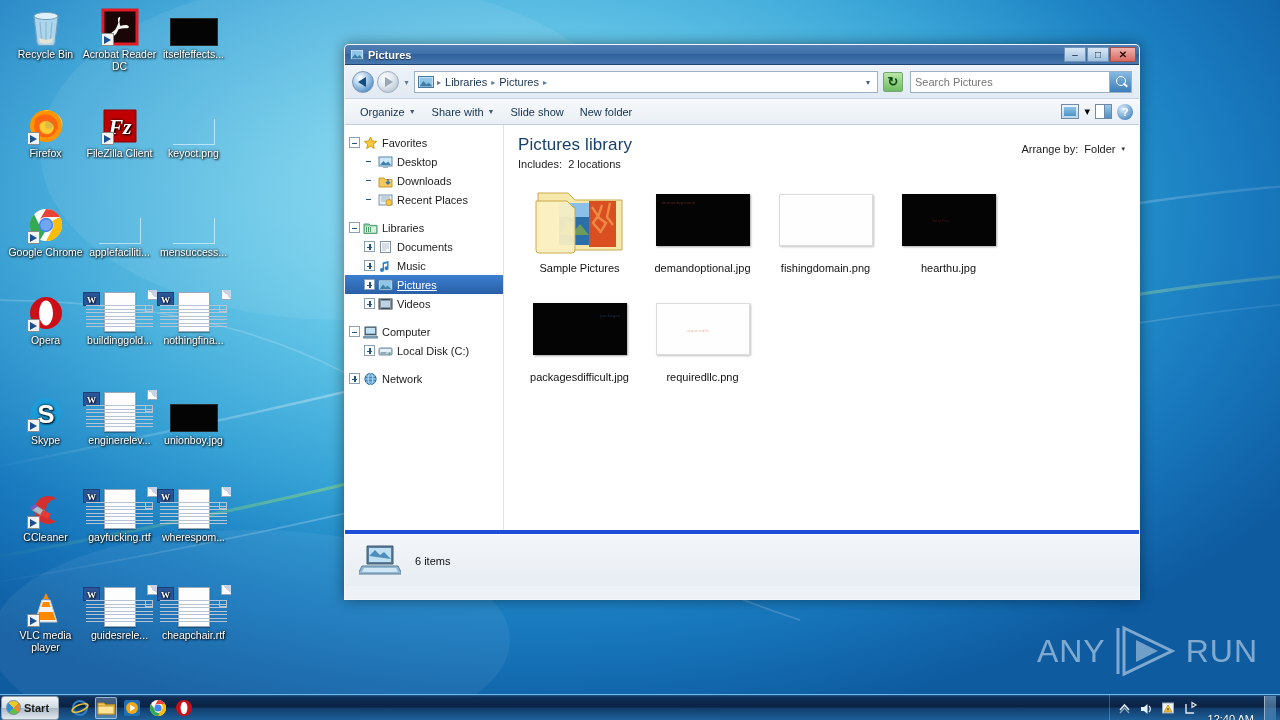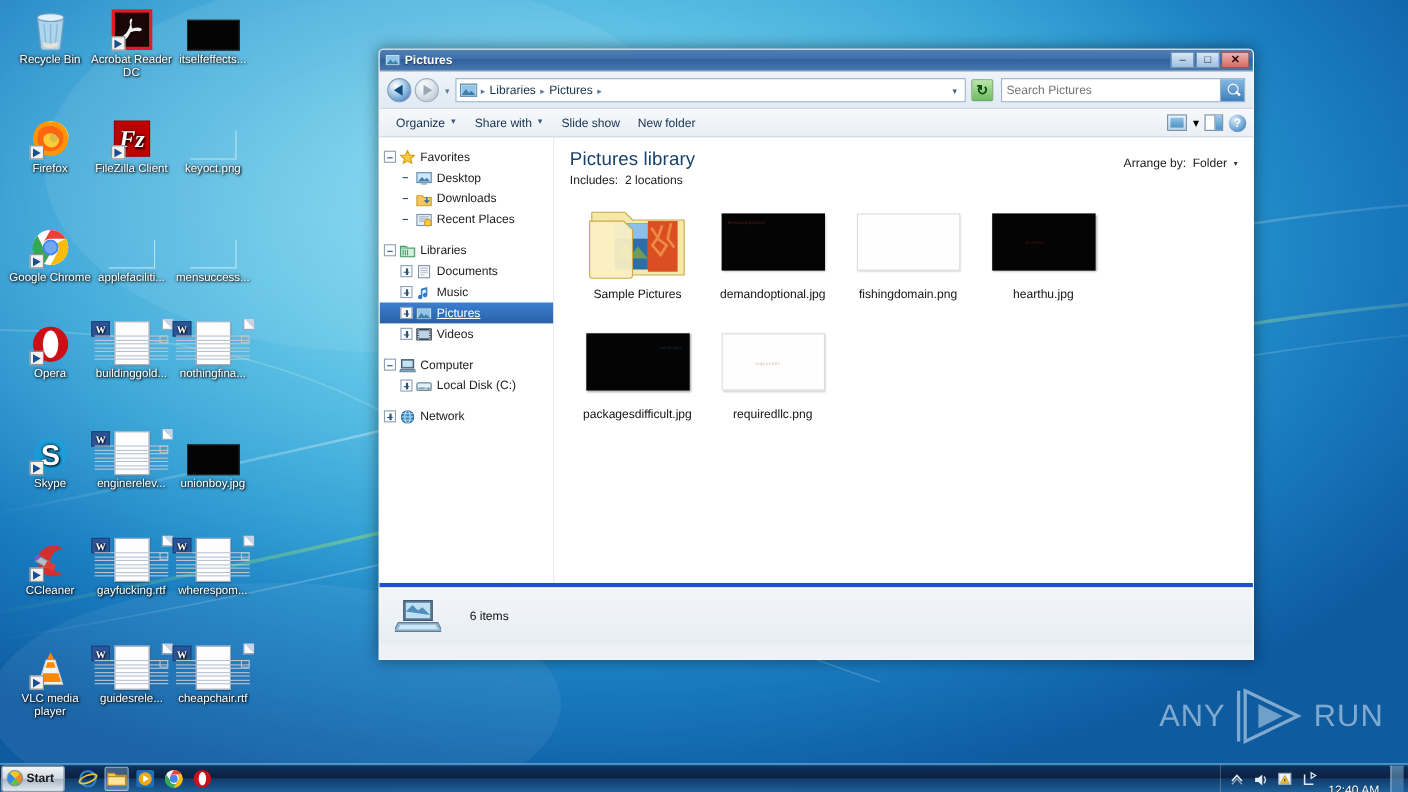--- a/index.html
+++ b/index.html
@@ -129,21 +129,21 @@
   .arrange .av { font-size:7px; color:#333; }
 
   .filegrid { position:absolute; left:14px; top:56px; right:8px; display:flex; flex-wrap:wrap; gap:0; }
   .fitem { width:123px; text-align:center; margin-bottom:16px; }
   .fthumb { height:78px; display:flex; align-items:center; justify-content:center; }
   .fname { font-size:11px; color:#121212; line-height:12px; margin-top:3px; word-wrap:break-word; padding:0 4px; }
   .thumb-black { width:94px;height:52px; background:#040404; box-shadow:1px 1px 2px rgba(0,0,0,.35); position:relative;}
   .thumb-white { width:94px;height:52px; background:#fefefe; border:1px solid #dcdcdc; box-shadow:1px 1px 2px rgba(0,0,0,.25); position:relative;}
   .tmark { position:absolute; font-size:4px; letter-spacing:.4px; }
 
-  .statusbar { height:52px; background:linear-gradient(to bottom,#f3f6f9,#e7edf3); display:flex; align-items:center; padding-left:14px; gap:26px; border-top:1px solid #fff;}
+  .statusbar { height:52px; background:linear-gradient(to bottom,#f3f6f9,#e7edf3); display:flex; align-items:center; padding-left:14px; gap:14px; border-top:1px solid #fff;}
   .sb-ic { width:42px;height:34px; position:relative; }
   .sb-text { font-size:11px; color:#101010; }
 
   
   #taskbar {
     position:absolute; left:0; bottom:0; width:1280px; height:26px;
     background:linear-gradient(to bottom, rgba(40,90,140,.92) 0%, rgba(14,45,85,.95) 8%, rgba(10,30,62,.96) 48%, rgba(18,58,104,.96) 52%, rgba(30,96,152,.93) 100%);
     border-top:1px solid #6fbbe8; display:flex; align-items:center;
   }
   .startbtn { width:58px; height:24px; margin-left:1px; display:flex; align-items:center; gap:3px; padding-left:4px;
@@ -157,21 +157,21 @@
   .qbtn.active { background:rgba(210,235,255,.28); border:1px solid rgba(190,225,255,.65); }
   .tray { position:absolute; right:0; top:0; height:26px; display:flex; align-items:center; gap:7px; padding:0 4px 0 7px;
           border-left:1px solid rgba(255,255,255,.22); }
   .tray .ti { width:15px;height:15px; position:relative; }
   .clock { font-size:11px; color:#fff; text-shadow:0 1px 1px rgba(0,0,0,.8); padding:0 3px;margin-top:22px; }
   .showdesk { width:12px;height:24px; background:linear-gradient(to bottom,rgba(170,215,245,.45),rgba(80,140,195,.5));
               border-left:1px solid rgba(255,255,255,.45); }
 
   
   #watermark { position:absolute; right:22px; bottom:42px; display:flex; align-items:center; gap:8px;
-    font-size:28px; letter-spacing:1px; color:rgba(232,242,250,.52); font-family:"Liberation Sans",sans-serif; }
+    font-size:32px; letter-spacing:1px; color:rgba(232,242,250,.52); font-family:"Liberation Sans",sans-serif; }
 </style>
 </head>
 <body>
 
 <svg class="wall-svg" viewBox="0 0 1280 700" preserveAspectRatio="none">
   <defs>
     <linearGradient id="gl" x1="0" y1="0" x2="1" y2="0">
       <stop offset="0" stop-color="#ffffff" stop-opacity="0"></stop>
       <stop offset="0.45" stop-color="#ffffff" stop-opacity="0.55"></stop>
       <stop offset="1" stop-color="#ffffff" stop-opacity="0.1"></stop>

